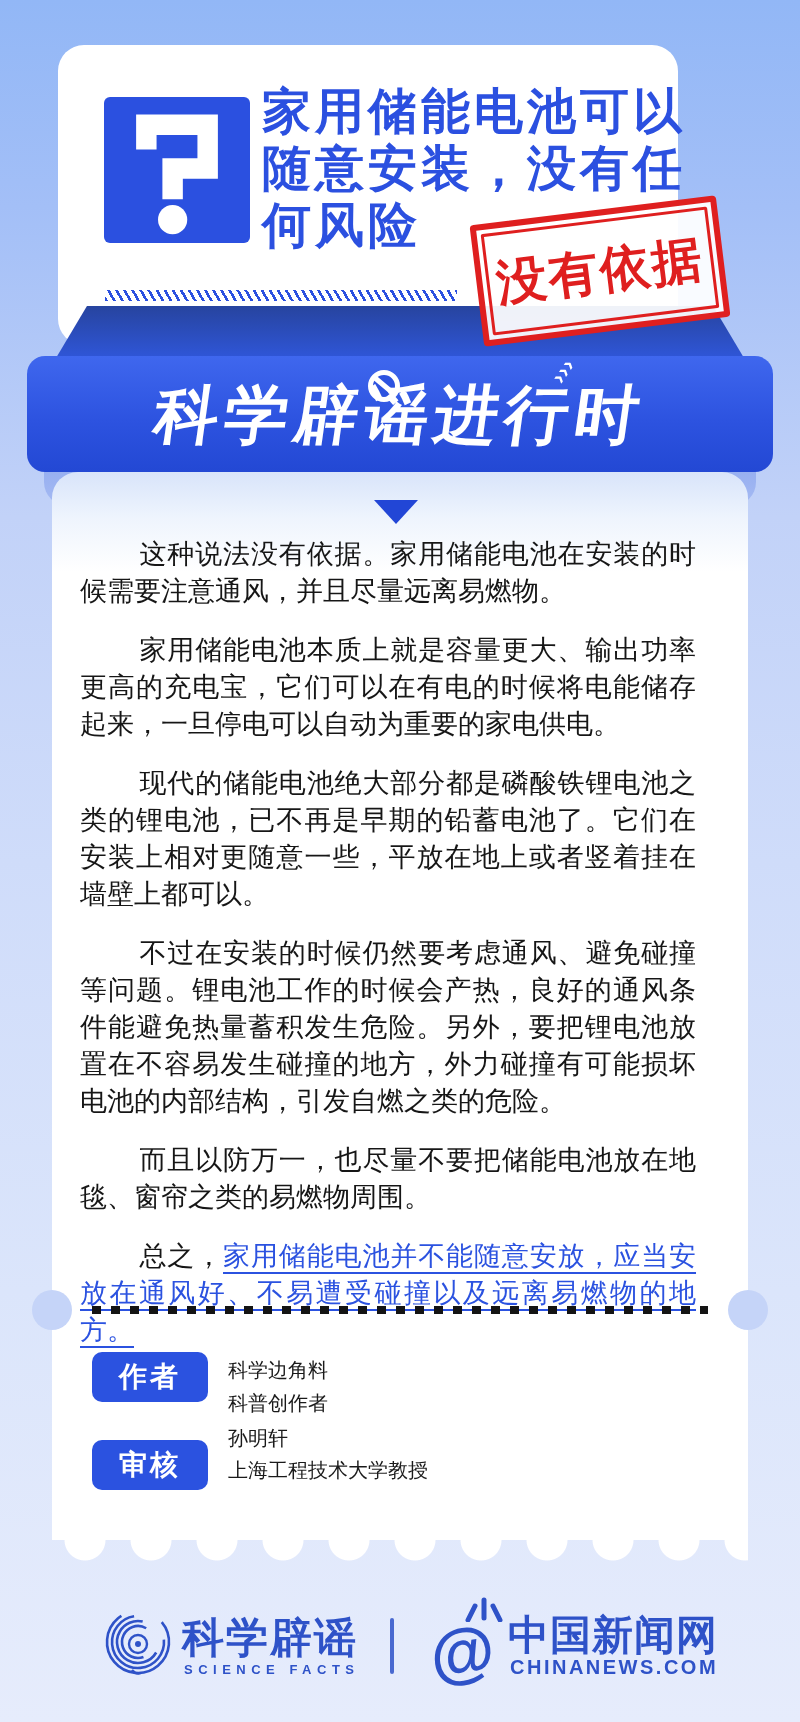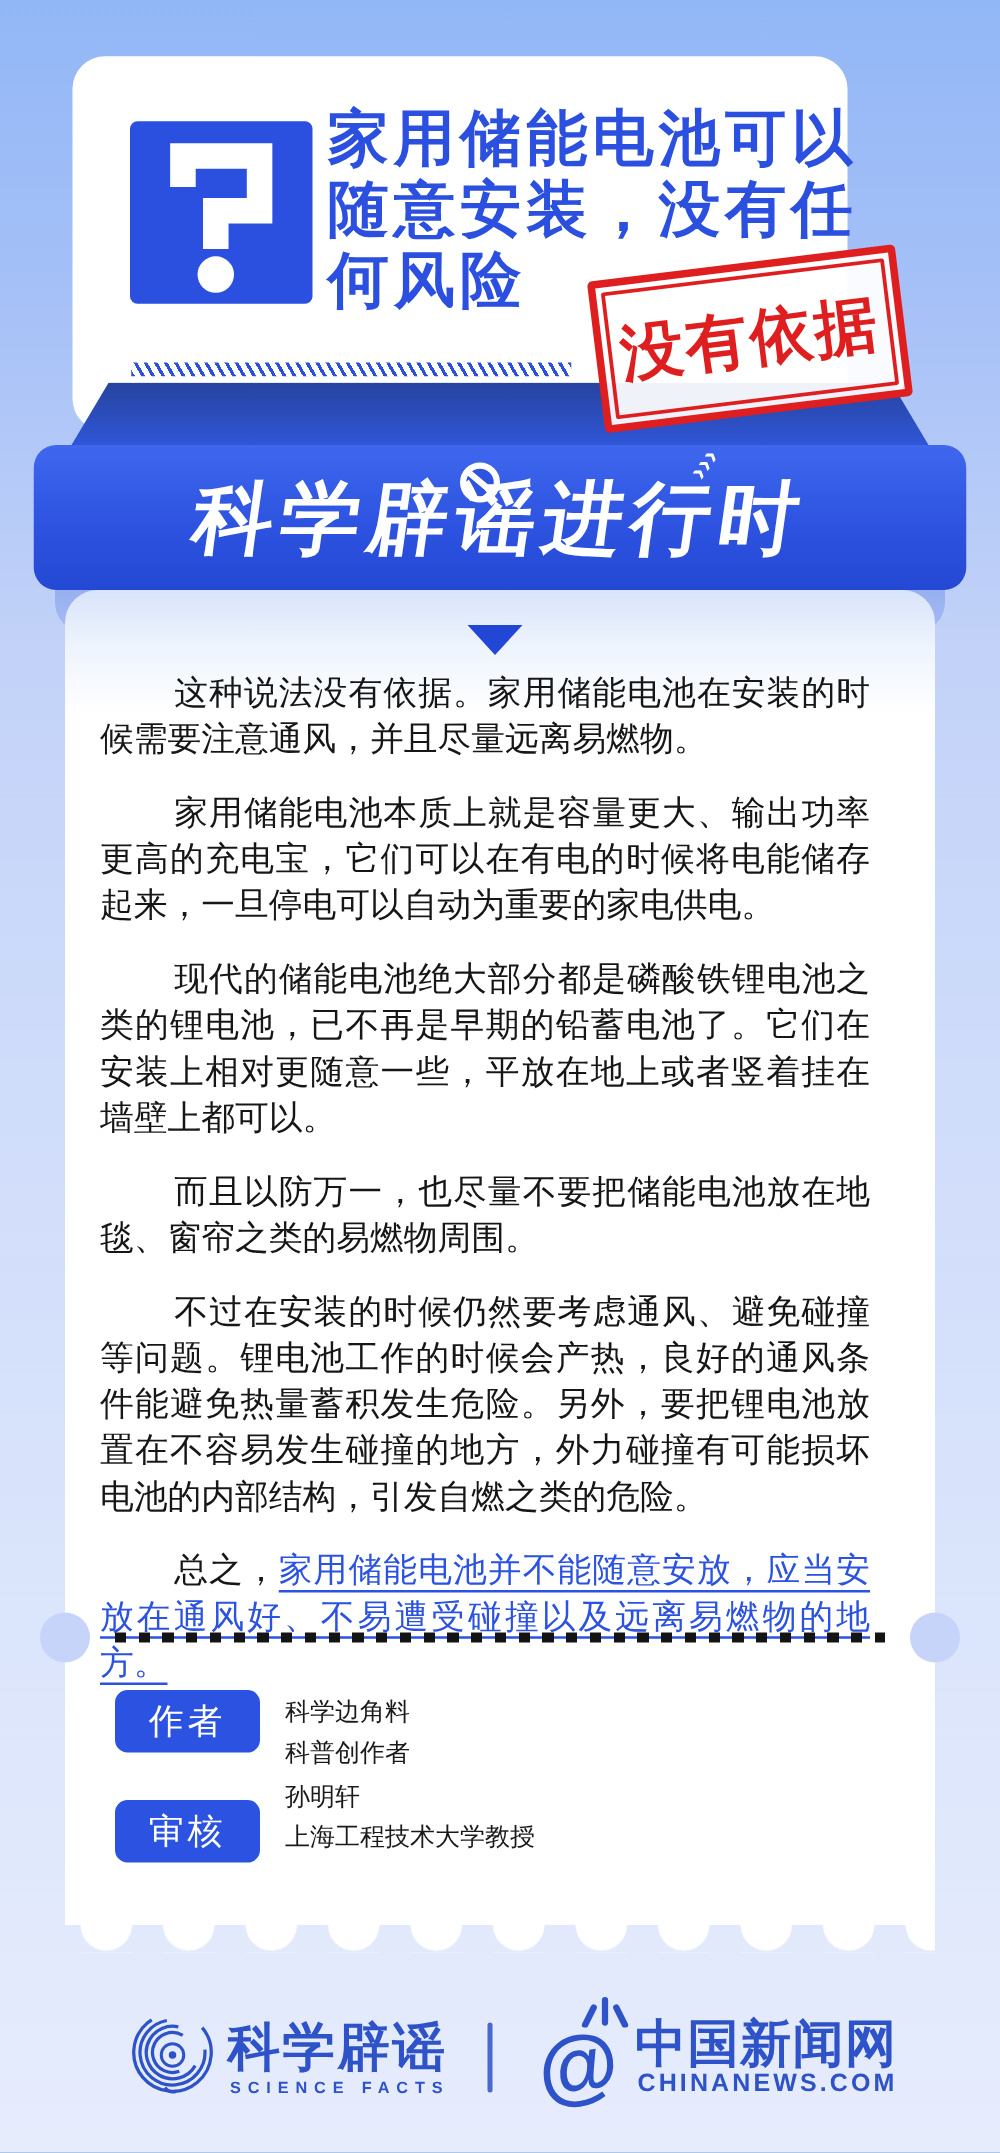--- a/index.html
+++ b/index.html
@@ -48,21 +48,21 @@
   .article{position:absolute;left:28px;top:64px;width:616px;color:#161616;}
   .article p{margin:0 0 22px 0;font-size:27px;line-height:37px;text-align:justify;text-indent:2.2em;font-weight:500;}
   .article p:last-child{margin-bottom:0;}
   .claim-link{color:#2b52e0;text-decoration:underline;text-underline-offset:7px;text-decoration-thickness:2px;cursor:pointer;}
   .dotted{position:absolute;left:40px;top:834px;width:616px;height:8px;
     background:repeating-linear-gradient(90deg,#141414 0 9px,rgba(0,0,0,0) 9px 19px);}
   .notch{position:absolute;width:40px;height:40px;border-radius:50%;background:#c5d4f8;z-index:5;}
   .notch.left{left:32px;top:1290px;}
   .notch.right{left:728px;top:1290px;}
   .credit-label{position:absolute;left:40px;width:116px;height:50px;border-radius:10px;background:#2b52e0;
-    color:#ffffff;font-size:28px;font-weight:400;text-align:center;line-height:50px;letter-spacing:3px;}
+    color:#ffffff;font-size:28px;font-weight:700;text-align:center;line-height:50px;letter-spacing:3px;}
   .credit-label.author{top:880px;}
   .credit-label.reviewer{top:968px;}
   .credit-lines{position:absolute;left:176px;font-size:20px;color:#1a1a1a;font-weight:500;}
   .credit-lines.author{top:882px;line-height:33px;}
   .credit-lines.reviewer{top:950px;line-height:32px;}
   .credit-lines div{white-space:nowrap;}
   
   .footer{position:absolute;left:0;top:1586px;width:800px;height:120px;z-index:2;color:#2e52c8;}
   .swirl{position:absolute;left:102px;top:20px;width:72px;height:72px;}
   .sf-cn{position:absolute;left:182px;top:24px;font-size:42px;font-weight:900;letter-spacing:2px;white-space:nowrap;}
@@ -109,22 +109,22 @@
     <div class="banner-title">科学辟谣进行时</div>
   </div>
 
   <div class="content-card">
     <div class="tri"></div>
 
     <div class="article">
       <p>这种说法没有依据。家用储能电池在安装的时候需要注意通风，并且尽量远离易燃物。</p>
       <p>家用储能电池本质上就是容量更大、输出功率更高的充电宝，它们可以在有电的时候将电能储存起来，一旦停电可以自动为重要的家电供电。</p>
       <p>现代的储能电池绝大部分都是磷酸铁锂电池之类的锂电池，已不再是早期的铅蓄电池了。它们在安装上相对更随意一些，平放在地上或者竖着挂在墙壁上都可以。</p>
+      <p>不过在安装的时候仍然要考虑通风、避免碰撞等问题。锂电池工作的时候会产热，良好的通风条件能避免热量蓄积发生危险。另外，要把锂电池放置在不容易发生碰撞的地方，外力碰撞有可能损坏电池的内部结构，引发自燃之类的危险。</p>
       <p>而且以防万一，也尽量不要把储能电池放在地毯、窗帘之类的易燃物周围。</p>
-      <p>不过在安装的时候仍然要考虑通风、避免碰撞等问题。锂电池工作的时候会产热，良好的通风条件能避免热量蓄积发生危险。另外，要把锂电池放置在不容易发生碰撞的地方，外力碰撞有可能损坏电池的内部结构，引发自燃之类的危险。</p>
       <p><span>总之，</span><span class="claim-link">家用储能电池并不能随意安放，应当安放在通风好、不易遭受碰撞以及远离易燃物的地方。</span></p>
     </div>
 
     <div class="dotted"></div>
 
     <div class="credit-label author">作者</div>
     <div class="credit-lines author">
       <div>科学边角料</div>
       <div>科普创作者</div>
     </div>

